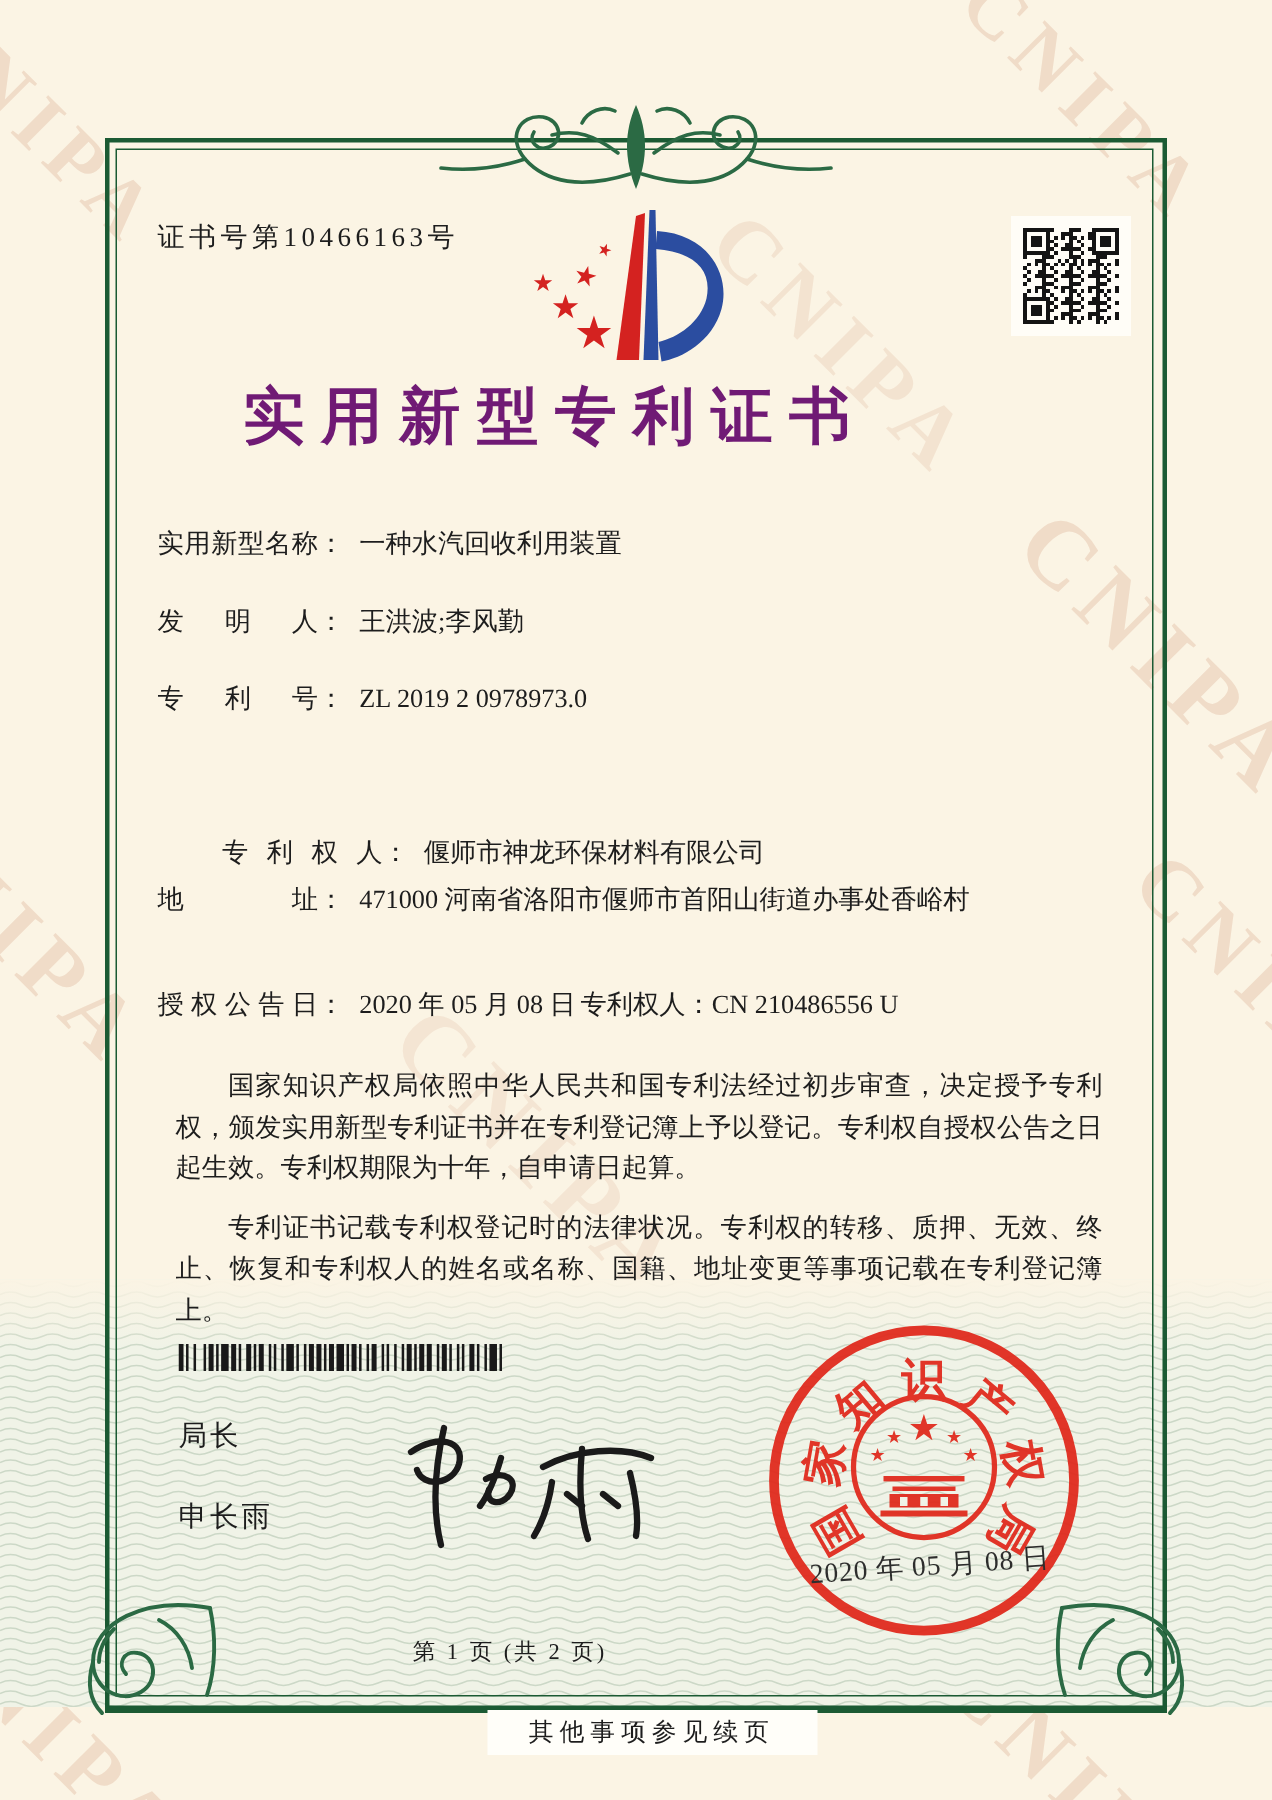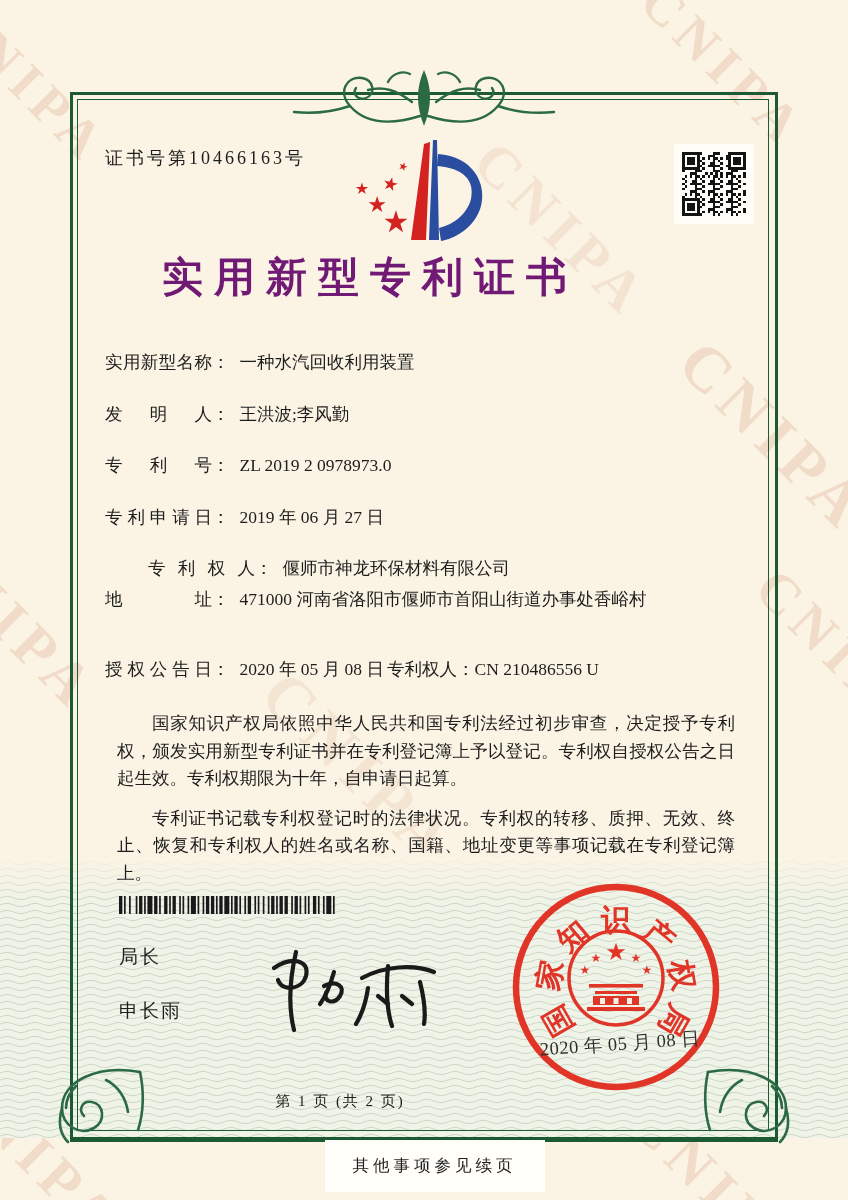--- a/index.html
+++ b/index.html
@@ -53,21 +53,21 @@
     line-height:27.5px;text-align:justify;}
   .body-text p{margin:12px;text-indent:2em;}
   
   .barcode{position:absolute;left:119px;top:896px;}
   .sig-title{position:absolute;left:119px;top:944px;font-size:19px;letter-spacing:2px;}
   .sig-name{position:absolute;left:119px;top:998px;font-size:19px;letter-spacing:2px;}
   .signature{position:absolute;left:238px;top:938px;}
   .seal{position:absolute;left:509px;top:880px;opacity:.93;}
   .page-info{position:absolute;left:0;top:1092px;width:680px;text-align:center;font-size:15px;letter-spacing:2px;}
   .continuation{position:absolute;left:0;top:1140px;width:848px;text-align:center;}
-  .continuation span{display:inline-block;background:#fffef9;padding:15px 28px;font-size:16.5px;letter-spacing:4px;margin-left:21px;}
+  .continuation span{display:inline-block;background:#fffef9;padding:4px 28px;font-size:16.5px;letter-spacing:4px;margin-left:21px;}
 </style>
 </head>
 <body>
 
 <div class="page">
 
   <div class="wm wm-a">CNIPA</div>
   <div class="wm wm-b">CNIPA</div>
   <div class="wm wm-c">CNIPA</div>
   <div class="wm wm-d">CNIPA</div>
@@ -484,23 +484,20 @@
 
   <div class="field-row" style="top:402px;">
     <span class="row-label">发明人</span><span class="row-colon">：</span><span>王洪波;李风勤</span>
   </div>
   <div class="field-row" style="top:350px;">
     <span class="row-label">实用新型名称</span><span class="row-colon">：</span><span>一种水汽回收利用装置</span>
   </div>
   <div class="field-row" style="top:453px;">
     <span class="row-label">专利号</span><span class="row-colon">：</span><span>ZL 2019 2 0978973.0</span>
   </div>
-  <div class="field-row" style="top:505px;">
-    <span class="row-label">专利申请日</span><span class="row-colon">：</span><span>2019 年 06 月 27 日</span>
-  </div>
   <div class="field-row" style="top:556px;margin-left:43px;">
     <span class="row-label">专利权人</span><span class="row-colon">：</span><span>偃师市神龙环保材料有限公司</span>
   </div>
   <div class="field-row" style="top:587px;">
     <span class="row-label">地址</span><span class="row-colon">：</span><span>471000 河南省洛阳市偃师市首阳山街道办事处香峪村</span>
   </div>
   <div class="field-row" style="top:657px;">
     <span class="row-label">授权公告日</span><span class="row-colon">：</span><span>2020 年 05 月 08 日</span>
     <span class="grant-no-part">
       <span>专利权人</span><span>：</span><span>CN 210486556 U</span>

